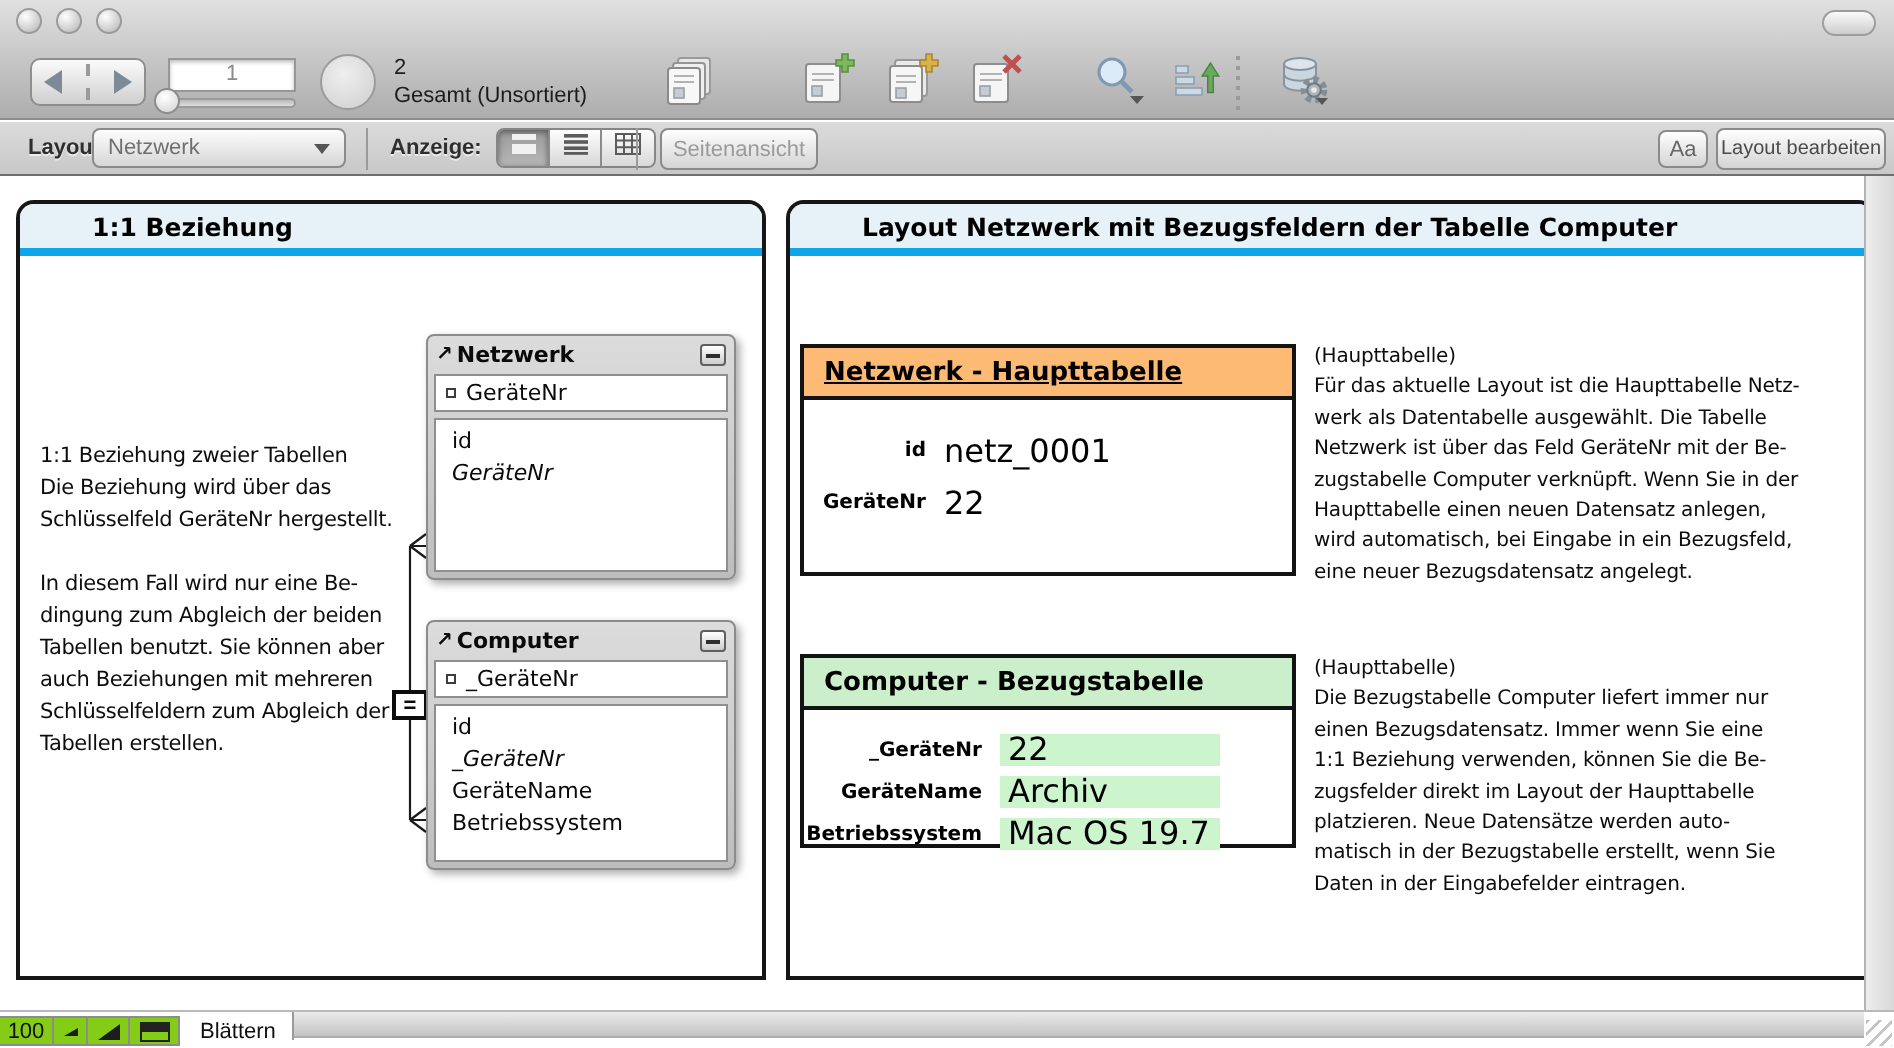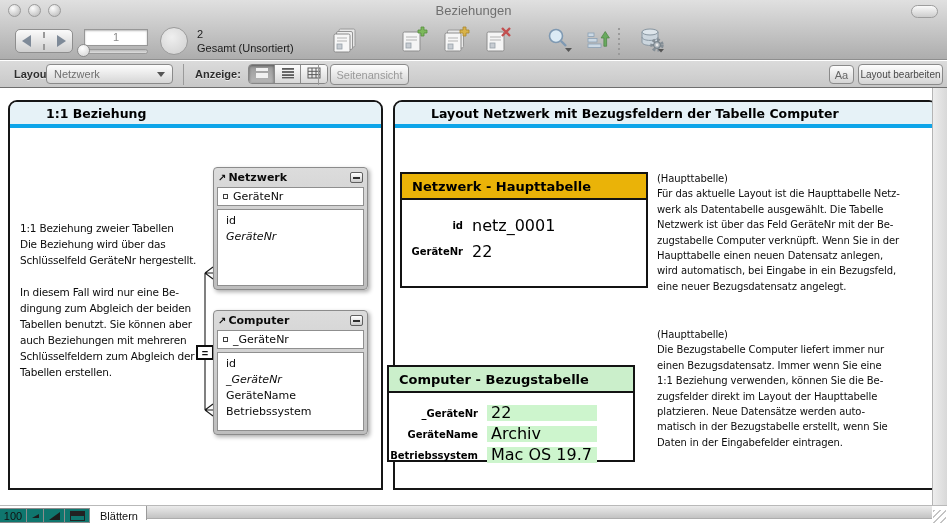--- a/index.html
+++ b/index.html
@@ -85,41 +85,41 @@
   .italic { font-style:italic; }
   .rel-svg { position:absolute; left:193px; top:176px; }
   .eq-box { position:absolute; left:196px; top:257px; width:18px; height:15px; border:2px solid #0d0d0d;
     background:#fff; display:flex; align-items:center; justify-content:center;
     font-size:11px; font-weight:bold; line-height:10px; color:#0d0d0d; }
 
   
   .databox { position:absolute; width:248px; border:2px solid #131313; background:#fff; font-family:"DejaVu Sans",sans-serif; }
   .databox-header { height:26px; border-bottom:2px solid #131313; display:flex; align-items:center;
     padding-left:10px; font-size:13px; font-weight:bold; color:#000; }
-  .db-orange .databox-header { background:#eab308; }
+  .db-orange .databox-header { background:#fdba74;text-decoration:underline; }
   .db-green .databox-header { background:#CBEFCB; }
   .databox-body { padding:14px 0 8px; }
   .drow { display:flex; align-items:center; margin-bottom:5px; }
   .dlabel { text-align:right; font-size:10px; font-weight:bold; color:#000; padding-right:9px; }
   .db-orange .dlabel { width:70px; }
   .db-green .dlabel { width:98px; }
   .dval { font-size:16px; color:#000; }
   .db-green .dval { background:#CDF5CD; width:110px; height:16px; line-height:16px; padding:0 4px; }
   .db-orange .databox-body { padding-top:16px; }
   .db-orange .drow { margin-bottom:7px; }
 
   .note { position:absolute; width:288px; font-family:"DejaVu Sans",sans-serif; font-size:10px;
     line-height:15.4px; letter-spacing:-0.1px; color:#0d0d0d; }
   .note .pre { white-space:pre-line; }
 
   
   .vscroll { position:absolute; left:932px; top:0; width:15px; height:417px;
     background:linear-gradient(to right,#ededed,#d8d8d8); border-left:1px solid #b4b4b4; }
   .bottombar { position:absolute; left:0; top:505px; width:947px; height:19px; background:#fff; border-top:1px solid #b9b9b9; }
-  .zoomgroup { position:absolute; left:0; top:2px; height:15px; display:flex; border:1px solid #8c8c8c; border-left:none; background:#0f766e; }
+  .zoomgroup { position:absolute; left:0; top:2px; height:15px; display:flex; border:1px solid #8c8c8c; border-left:none; background:#84cc16; }
   .zg-cell { display:flex; align-items:center; justify-content:center; border-right:1px solid #8c8c8c; }
   .zg-cell:last-child { border-right:none; }
   .zoomval { width:27px; font-size:11px; color:#111; }
   .zo-cell { width:17px; } .zi-cell { width:21px; } .tg-cell { width:24px; }
   .ramp-s { width:0; height:0; border-left:7px solid transparent; border-bottom:4px solid #1d1d1d; }
   .ramp-b { width:0; height:0; border-left:11px solid transparent; border-bottom:8px solid #1d1d1d; }
   .toggle-ic { width:15px; height:10px; border:1px solid #222; }
   .toggle-ic div { width:100%; height:4px; background:#222; }
   .mode-label { position:absolute; left:100px; top:4px; font-size:11px; color:#101010; }
   .bb-div { position:absolute; left:146px; top:0; width:1px; height:14px; background:#9a9a9a; }
@@ -131,21 +131,20 @@
 </head>
 <body>
 
 <div class="chrome-top">
   <div class="titlebar">
     <div class="traffic">
       <div class="light"></div>
       <div class="light"></div>
       <div class="light"></div>
     </div>
-    <div class="win-title">Beziehungen</div>
     <div class="capsule"></div>
   </div>
 
   <div class="booknav">
     <div class="tri-left"></div>
     <div class="book-spine"></div>
     <div class="tri-right"></div>
   </div>
   <div class="recfield">1</div>
   <div class="slider-track"></div>
@@ -365,21 +364,21 @@
     <div>(Haupttabelle)</div>
     <div class="pre">Für das aktuelle Layout ist die Haupttabelle Netz-
 werk als Datentabelle ausgewählt. Die Tabelle
 Netzwerk ist über das Feld GeräteNr mit der Be-
 zugstabelle Computer verknüpft. Wenn Sie in der
 Haupttabelle einen neuen Datensatz anlegen,
 wird automatisch, bei Eingabe in ein Bezugsfeld,
 eine neuer Bezugsdatensatz angelegt.</div>
   </div>
 
-  <div class="databox db-green" style="left:387px; top:239px; height:97px;margin-top:38px;">
+  <div class="databox db-green" style="left:400px; top:239px; height:97px;">
     <div class="databox-header">Computer - Bezugstabelle</div>
     <div class="databox-body" style="padding-top:12px;">
       <div class="drow">
         <span class="dlabel">_GeräteNr</span>
         <span class="dval">22</span>
       </div>
       <div class="drow">
         <span class="dlabel">GeräteName</span>
         <span class="dval">Archiv</span>
       </div>

